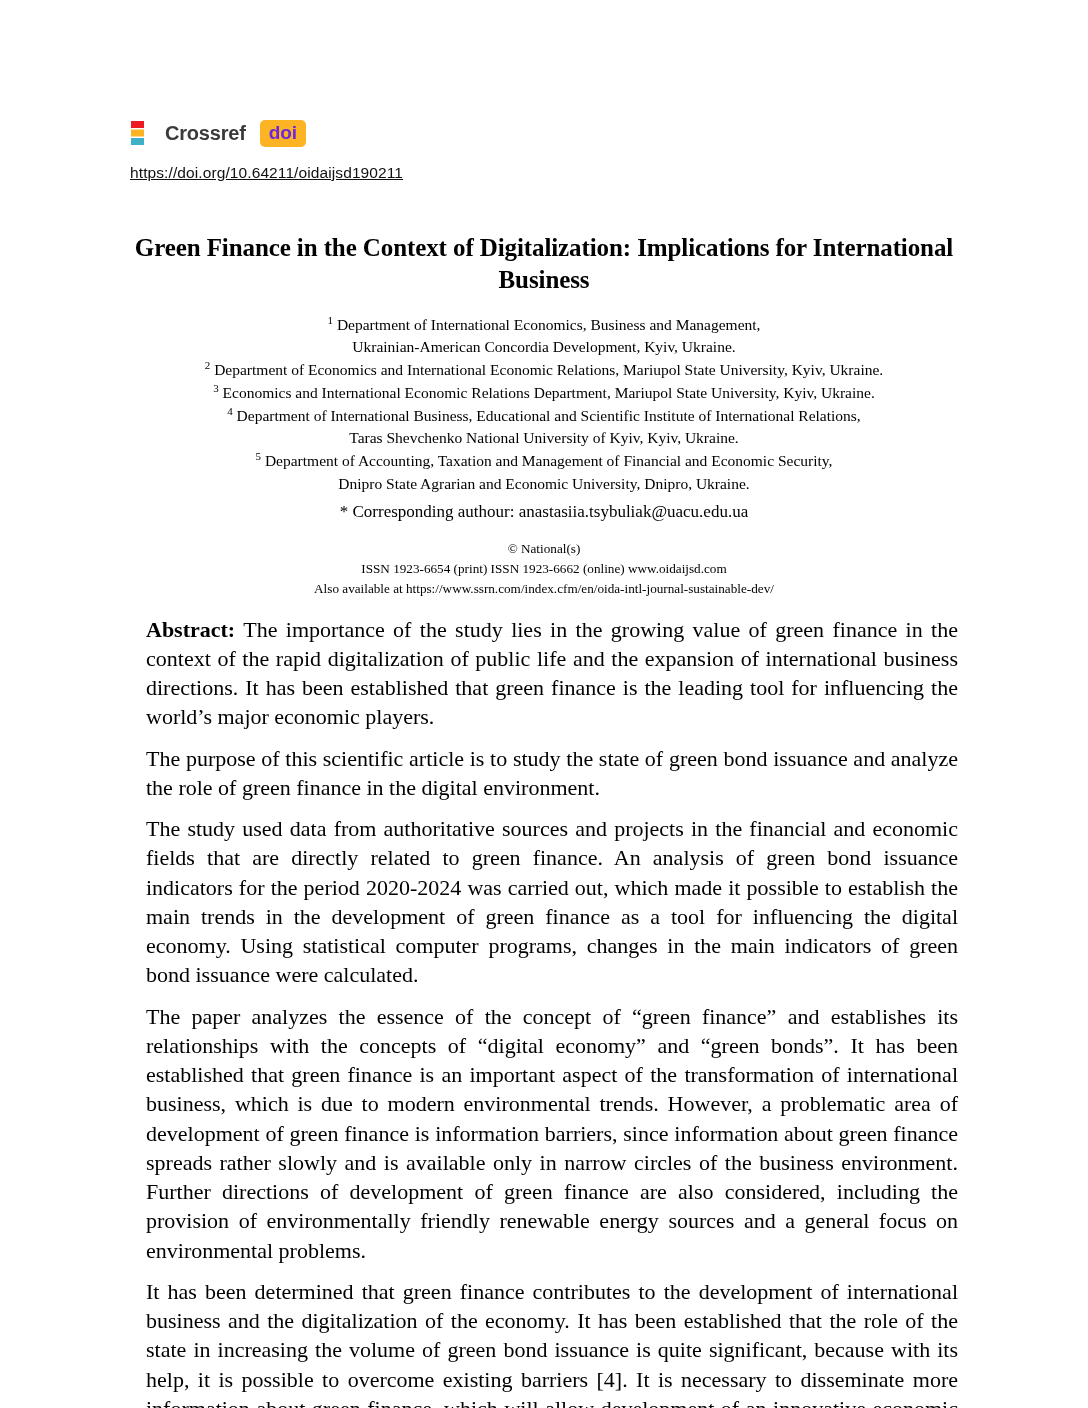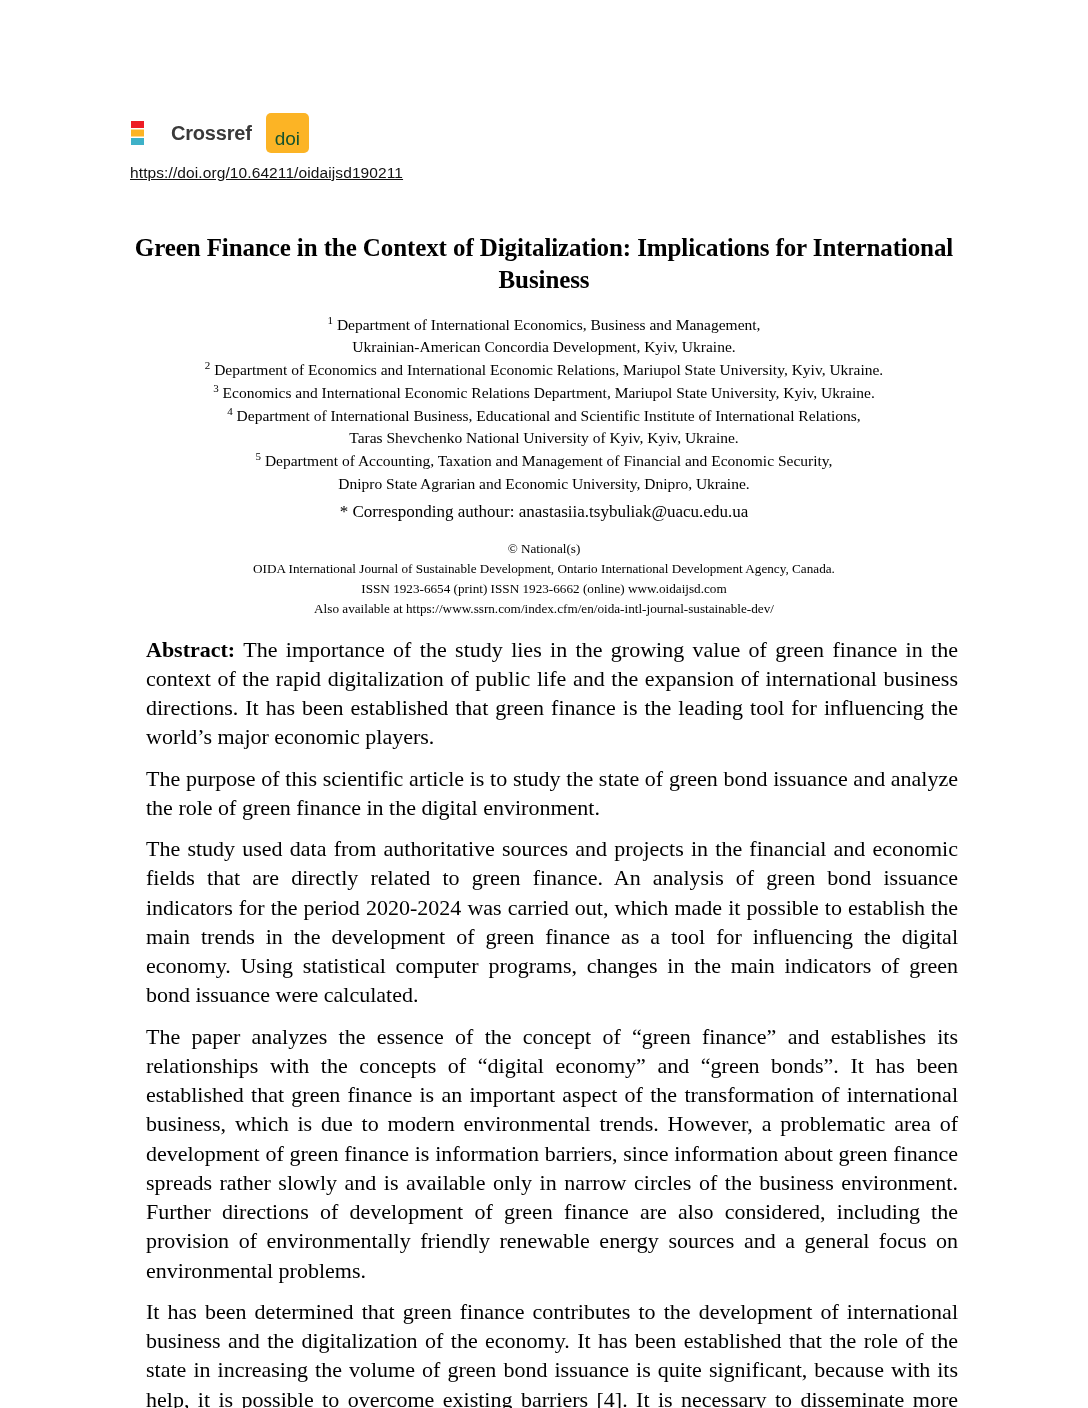--- a/index.html
+++ b/index.html
@@ -26,42 +26,42 @@
   
   .badge-row {
     display: flex;
     align-items: center;
     gap: 14px;
     height: 42px;
   }
   .crossref-badge {
     display: flex;
     align-items: center;
-    gap: 13px;
+    gap: 7px;
   }
   .crossref-mark {
     width: 28px;
     height: 28px;
     display: block;
   }
   .crossref-word {
     font-family: "Liberation Sans", sans-serif;
     font-size: 20px;
     font-weight: bold;
     color: #3a3a3a;
     letter-spacing: -0.2px;
   }
   .doi-badge {
     background: #fcb425;
     border-radius: 5px;
-    padding: 16px 9px 5px 9px;
+    padding: 3px 9px 5px 9px;
     font-family: "Liberation Sans", sans-serif;
     font-size: 19px;
-    font-weight: normal;
-    color: #14532d;
+    font-weight: bold;
+    color: #6d28d9;
     line-height: 1;
   }
   .doi-link {
     margin-top: 10px;
     font-family: "Liberation Sans", sans-serif;
     font-size: 15.5px;
     color: #111111;
     display: inline-block;
     letter-spacing: 0.1px;
   }
@@ -159,21 +159,20 @@
     <span class="aff"><sup>4</sup>&nbsp;Department of International Business, Educational and Scientific Institute of International Relations,</span>
     <span class="aff">Taras Shevchenko National University of Kyiv, Kyiv, Ukraine.</span>
     <span class="aff"><sup>5</sup>&nbsp;Department of Accounting, Taxation and Management of Financial and Economic Security,</span>
     <span class="aff">Dnipro State Agrarian and Economic University, Dnipro, Ukraine.</span>
   </div>
 
   <div class="corresponding">* Corresponding authour: anastasiia.tsybuliak@uacu.edu.ua</div>
 
   <div class="journal">
     <span class="line">© National(s)</span>
-    <span class="line">OIDA International Journal of Sustainable Development, Ontario International Development Agency, Canada.</span>
     <span class="line">ISSN 1923-6654 (print) ISSN 1923-6662 (online) www.oidaijsd.com</span>
     <span class="line">Also available at https://www.ssrn.com/index.cfm/en/oida-intl-journal-sustainable-dev/</span>
   </div>
 
   <div class="abstract">
     <p><span class="lead-label">Abstract:</span><span> The importance of the study lies in the growing value of green finance in the context of the rapid digitalization of public life and the expansion of international business directions. It has been established that green finance is the leading tool for influencing the world’s major economic players.</span></p>
     <p>The purpose of this scientific article is to study the state of green bond issuance and analyze the role of green finance in the digital environment.</p>
     <p>The study used data from authoritative sources and projects in the financial and economic fields that are directly related to green finance. An analysis of green bond issuance indicators for the period 2020-2024 was carried out, which made it possible to establish the main trends in the development of green finance as a tool for influencing the digital economy. Using statistical computer programs, changes in the main indicators of green bond issuance were calculated.</p>
     <p>The paper analyzes the essence of the concept of “green finance” and establishes its relationships with the concepts of “digital economy” and “green bonds”. It has been established that green finance is an important aspect of the transformation of international business, which is due to modern environmental trends. However, a problematic area of development of green finance is information barriers, since information about green finance spreads rather slowly and is available only in narrow circles of the business environment. Further directions of development of green finance are also considered, including the provision of environmentally friendly renewable energy sources and a general focus on environmental problems.</p>
     <p>It has been determined that green finance contributes to the development of international business and the digitalization of the economy. It has been established that the role of the state in increasing the volume of green bond issuance is quite significant, because with its help, it is possible to overcome existing barriers [4]. It is necessary to disseminate more information about green finance, which will allow development of an innovative economic environment. Green finance is a key tool for transforming international business in the digital economy, ensuring sustainable development and introducing innovative financial mechanisms. However, to fully realize the potential of green finance, it is necessary to overcome barriers, including information asymmetry, fragmented regulation and political instability in some regions.</p>

